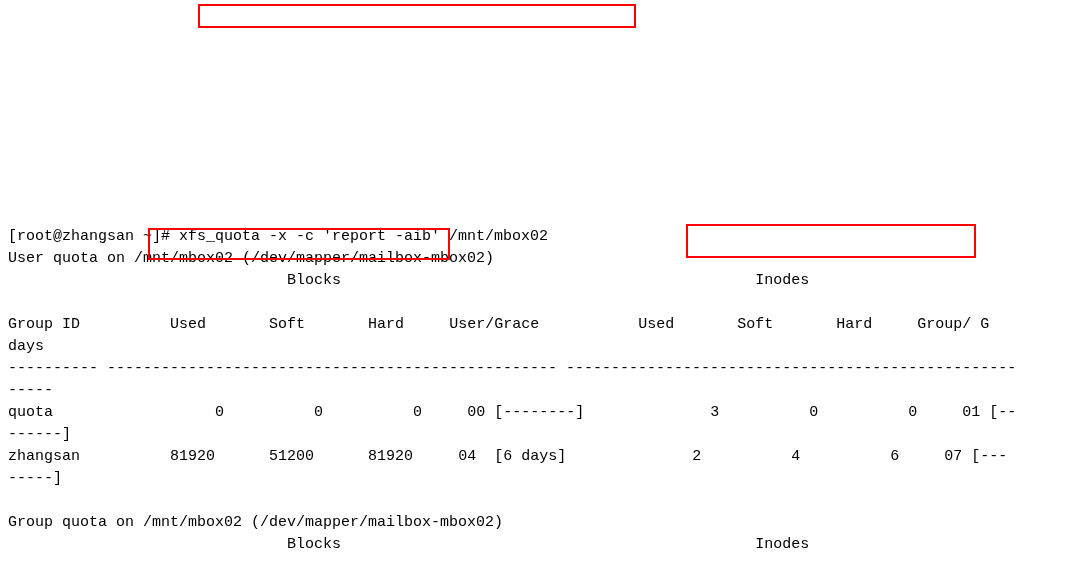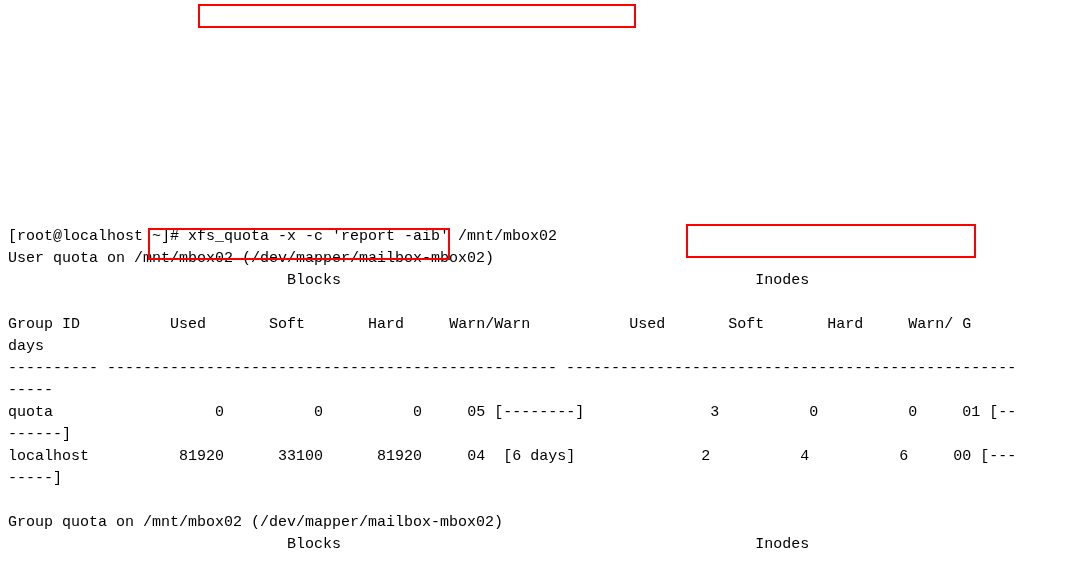--- a/index.html
+++ b/index.html
@@ -26,31 +26,31 @@
 <body>
 
 
 
 
 <div class="red-box" style="left:198px; top:4px; width:434px; height:20px;"></div>
 <div class="red-box" style="left:148px; top:228px; width:298px; height:28px;"></div>
 <div class="red-box" style="left:686px; top:224px; width:286px; height:30px;"></div>
 
 
-<span>[root@localhost ~]#</span> <span>xfs_quota -x -c 'report -aib' /mnt/mbox02</span>
+<span>[root@zhangsan ~]#</span> <span>xfs_quota -x -c 'report -aib' /mnt/mbox02</span>
 <span>User quota on /mnt/mbox02 (/dev/mapper/mailbox-mbox02)</span>
                                <span>Blocks</span>                                              <span>Inodes</span>
 
-<span>Group ID</span>          <span>Used</span>       <span>Soft</span>       <span>Hard</span>     <span>Warn/Warn</span>           <span>Used</span>       <span>Soft</span>       <span>Hard</span>     <span>Warn/ G</span>
+<span>Group ID</span>          <span>Used</span>       <span>Soft</span>       <span>Hard</span>     <span>User/Grace</span>           <span>Used</span>       <span>Soft</span>       <span>Hard</span>     <span>Group/ G</span>
 <span>days</span>
 <span>---------- -------------------------------------------------- --------------------------------------------------</span>
 <span>-----</span>
-<span>quota</span>                  <span>0</span>          <span>0</span>          <span>0</span>     <span>05 [--------]</span>              <span>3</span>          <span>0</span>          <span>0</span>     <span>01 [--</span>
+<span>quota</span>                  <span>0</span>          <span>0</span>          <span>0</span>     <span>00 [--------]</span>              <span>3</span>          <span>0</span>          <span>0</span>     <span>01 [--</span>
 <span>------]</span>
-<span>localhost</span>          <span>81920</span>      <span>33100</span>      <span>81920</span>     <span>04  [6 days]</span>              <span>2</span>          <span>4</span>          <span>6</span>     <span>00 [---</span>
+<span>zhangsan</span>          <span>81920</span>      <span>51200</span>      <span>81920</span>     <span>04  [6 days]</span>              <span>2</span>          <span>4</span>          <span>6</span>     <span>07 [---</span>
 <span>-----]</span>
 
 <span>Group quota on /mnt/mbox02 (/dev/mapper/mailbox-mbox02)</span>
                                <span>Blocks</span>                                              <span>Inodes</span>
 
                                                           
 
 
 
                                                                                   

